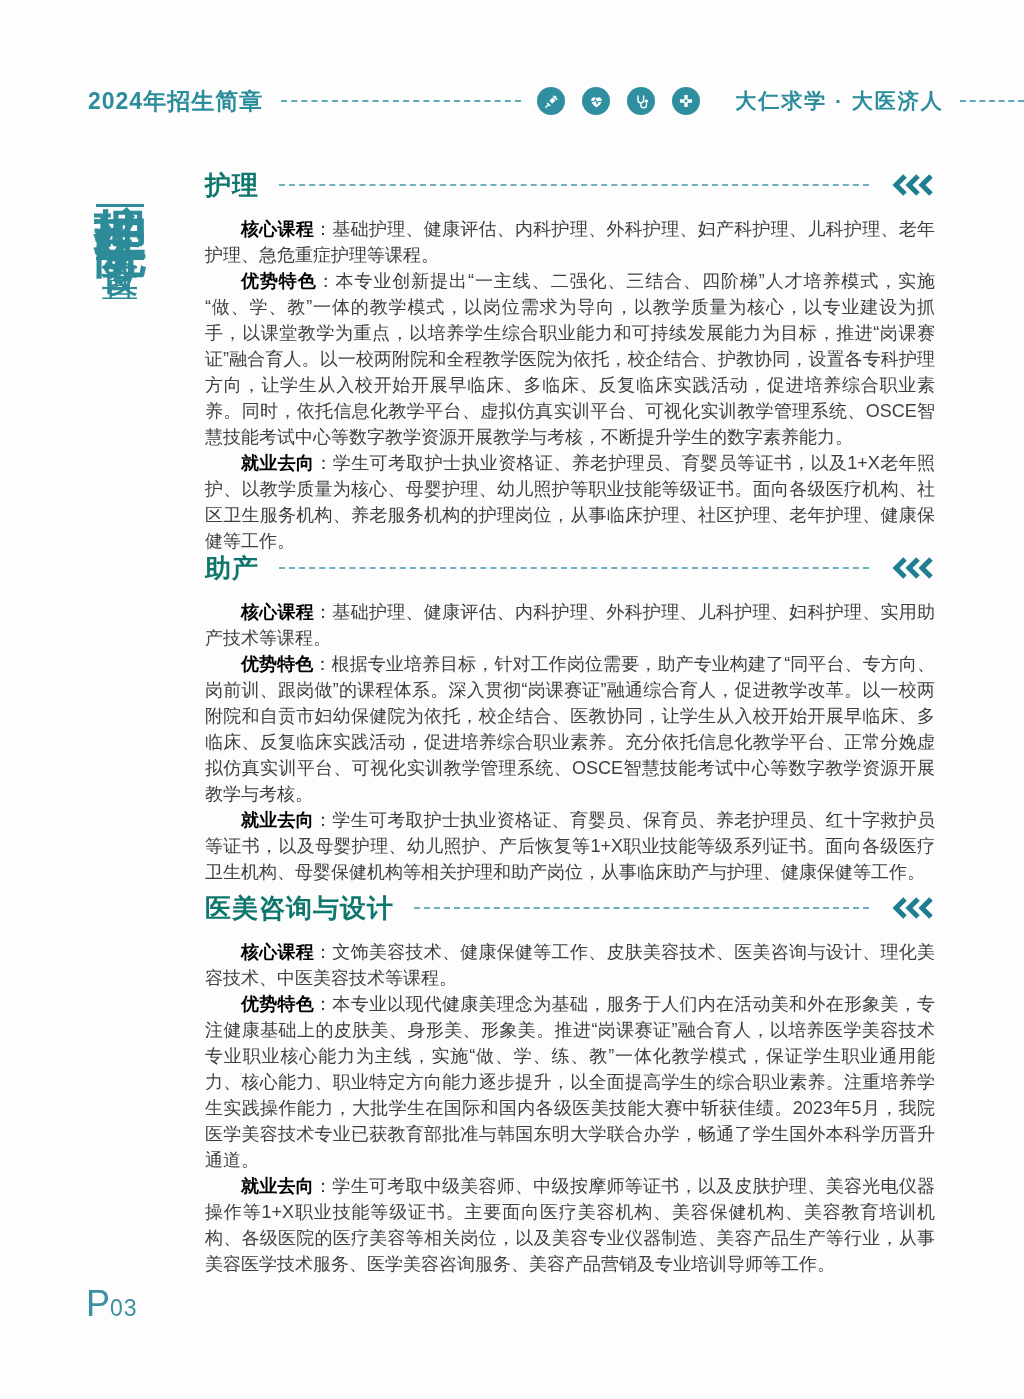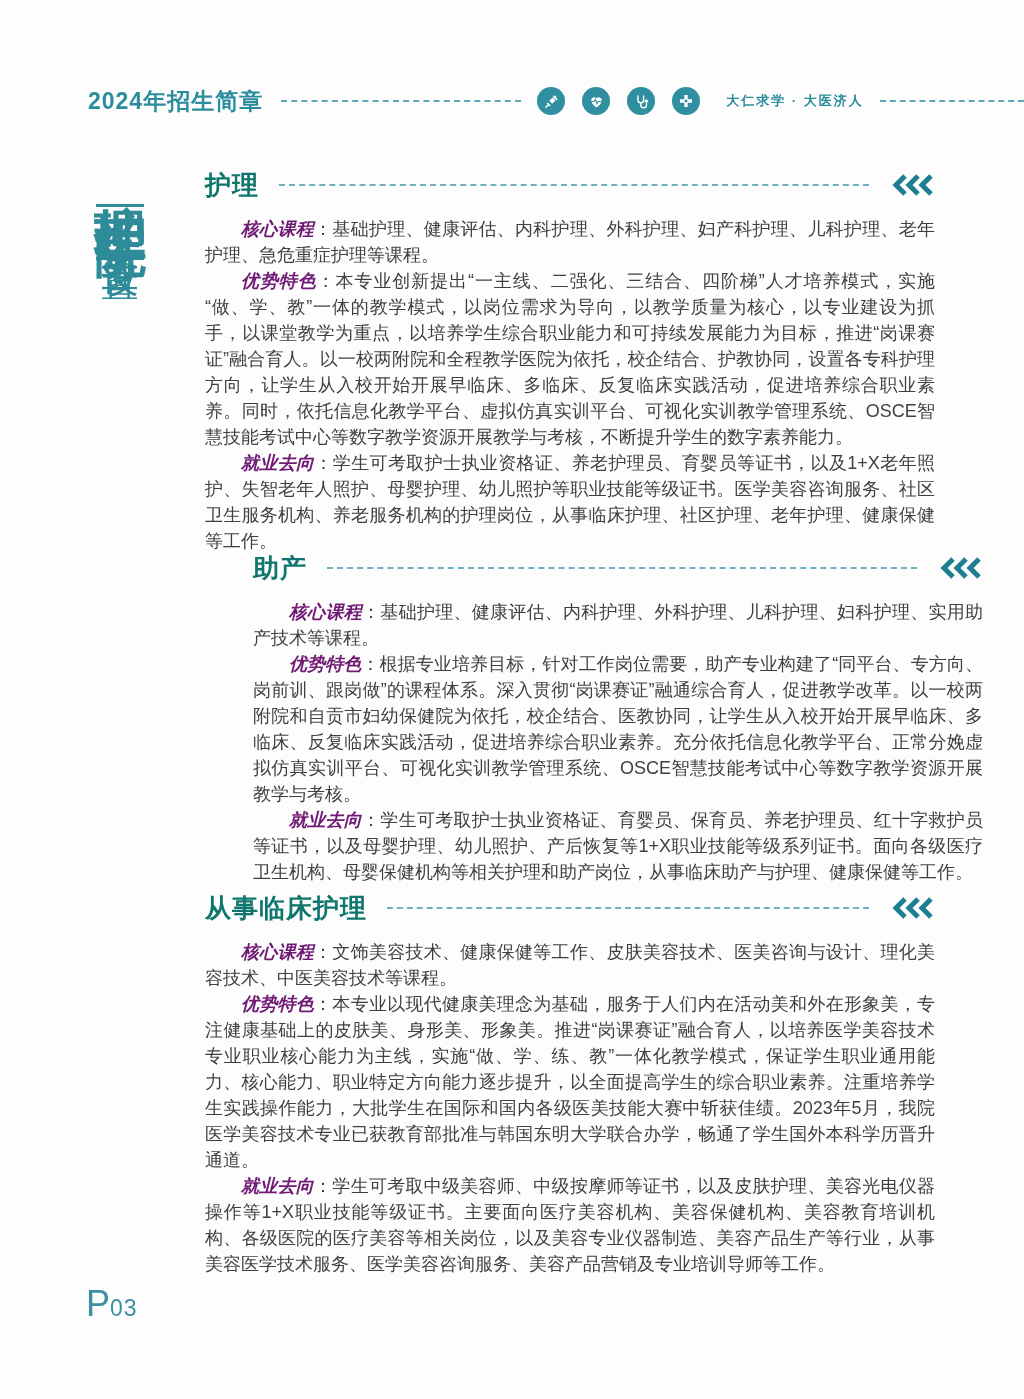--- a/index.html
+++ b/index.html
@@ -17,55 +17,55 @@
   }
   .dash{height:0;border-top:2px dashed #5fa9b6;}
   .dash-1{width:240px;margin:0 16px 0 18px;}
   .dash-2{flex:1;margin-left:16px;}
   .icon-row{display:flex;align-items:center;gap:17px;margin-right:26px;}
   .circle-icon{
     width:28px;height:28px;border-radius:50%;background:#2f8fa0;
     display:flex;align-items:center;justify-content:center;flex:0 0 auto;
   }
   .header-motto{
-    font-size:13px;font-weight:600;color:#2b8d9c;letter-spacing:2px;white-space:nowrap;
+    font-size:21px;font-weight:600;color:#2b8d9c;letter-spacing:2px;white-space:nowrap;margin-left:9px;
   }
   
   .sidebar{
     position:absolute;left:78px;top:162px;width:84px;
     display:flex;flex-direction:column;align-items:center;
   }
   .sidebar-college{
     writing-mode:vertical-rl;text-orientation:upright;
     font-family:"Liberation Serif","DejaVu Serif",serif;
     font-size:52px;font-weight:900;color:#2e8b99;letter-spacing:7px;line-height:1;
   }
   .sidebar-divider{width:48px;height:3px;background:#2e8b99;margin:14px 0;}
   .sidebar-sub{
     writing-mode:vertical-rl;text-orientation:upright;
     font-size:37px;font-weight:500;color:#2e8b99;letter-spacing:5px;line-height:1;
   }
   .sidebar-divider.bottom{margin-top:16px;}
   
   .section{position:absolute;left:205px;width:730px;}
   .section-1{top:166px;}
-  .section-2{top:549px;margin-left:48px;}
+  .section-2{top:549px;}
   .section-3{top:889px;}
   .section-header{display:flex;align-items:center;height:38px;}
   .section-title{
     font-size:26px;font-weight:600;color:#0f766e;letter-spacing:1px;white-space:nowrap;
   }
   .section-dash{flex:1;height:0;border-top:2px dashed #6fb0bc;margin:0 22px 0 20px;}
   .chevrons{flex:0 0 auto;display:flex;align-items:center;}
   .section-body{margin-top:12px;}
   .para{
     margin:0;font-size:18px;line-height:26px;color:#3f3f3f;
     text-align:justify;text-indent:2em;
   }
-  .para .label{font-weight:700;color:#701a75;font-style:italic;}
+  .para .label{font-weight:700;color:#000000;}
   
   .page-number{
     position:absolute;left:86px;top:1283px;color:#3a8fa1;
     display:flex;align-items:baseline;
   }
   .page-number .p{font-size:36px;font-weight:500;}
   .page-number .num{font-size:23px;font-weight:500;letter-spacing:1px;}
 </style>
 </head>
 <body>
@@ -124,21 +124,21 @@
         <svg width="44" height="22" viewBox="0 0 44 22" fill="none" stroke="#1e7f90" stroke-width="5" stroke-linecap="butt">
           <path d="M14 2L5 11l9 9"></path>
             <path d="M27 2l-9 9 9 9"></path>
             <path d="M40 2l-9 9 9 9"></path>
         </svg>
       </span>
     </div>
     <div class="section-body">
       <p class="para"><span class="label">核心课程</span><span>：基础护理、健康评估、内科护理、外科护理、妇产科护理、儿科护理、老年护理、急危重症护理等课程。</span></p>
       <p class="para"><span class="label">优势特色</span><span>：本专业创新提出“一主线、二强化、三结合、四阶梯”人才培养模式，实施“做、学、教”一体的教学模式，以岗位需求为导向，以教学质量为核心，以专业建设为抓手，以课堂教学为重点，以培养学生综合职业能力和可持续发展能力为目标，推进“岗课赛证”融合育人。以一校两附院和全程教学医院为依托，校企结合、护教协同，设置各专科护理方向，让学生从入校开始开展早临床、多临床、反复临床实践活动，促进培养综合职业素养。同时，依托信息化教学平台、虚拟仿真实训平台、可视化实训教学管理系统、OSCE智慧技能考试中心等数字教学资源开展教学与考核，不断提升学生的数字素养能力。</span></p>
-      <p class="para"><span class="label">就业去向</span><span>：学生可考取护士执业资格证、养老护理员、育婴员等证书，以及1+X老年照护、失智老年人照护、母婴护理、幼儿照护等职业技能等级证书。医学美容咨询服务、社区卫生服务机构、养老服务机构的护理岗位，从事临床护理、社区护理、老年护理、健康保健等工作。</span></p>
+      <p class="para"><span class="label">就业去向</span><span>：学生可考取护士执业资格证、养老护理员、育婴员等证书，以及1+X老年照护、以教学质量为核心、母婴护理、幼儿照护等职业技能等级证书。面向各级医疗机构、社区卫生服务机构、养老服务机构的护理岗位，从事临床护理、社区护理、老年护理、健康保健等工作。</span></p>
     </div>
   </div>
 
   <div class="section section-2">
     <div class="section-header">
       <span class="section-title">助产</span>
       <span class="section-dash"></span>
       <span class="chevrons">
         <svg width="44" height="22" viewBox="0 0 44 22" fill="none" stroke="#1e7f90" stroke-width="5" stroke-linecap="butt">
           <path d="M14 2L5 11l9 9"></path>
@@ -149,21 +149,21 @@
     </div>
     <div class="section-body">
       <p class="para"><span class="label">核心课程</span><span>：基础护理、健康评估、内科护理、外科护理、儿科护理、妇科护理、实用助产技术等课程。</span></p>
       <p class="para"><span class="label">优势特色</span><span>：根据专业培养目标，针对工作岗位需要，助产专业构建了“同平台、专方向、岗前训、跟岗做”的课程体系。深入贯彻“岗课赛证”融通综合育人，促进教学改革。以一校两附院和自贡市妇幼保健院为依托，校企结合、医教协同，让学生从入校开始开展早临床、多临床、反复临床实践活动，促进培养综合职业素养。充分依托信息化教学平台、正常分娩虚拟仿真实训平台、可视化实训教学管理系统、OSCE智慧技能考试中心等数字教学资源开展教学与考核。</span></p>
       <p class="para"><span class="label">就业去向</span><span>：学生可考取护士执业资格证、育婴员、保育员、养老护理员、红十字救护员等证书，以及母婴护理、幼儿照护、产后恢复等1+X职业技能等级系列证书。面向各级医疗卫生机构、母婴保健机构等相关护理和助产岗位，从事临床助产与护理、健康保健等工作。</span></p>
     </div>
   </div>
 
   <div class="section section-3">
     <div class="section-header">
-      <span class="section-title">从事临床护理</span>
+      <span class="section-title">医美咨询与设计</span>
       <span class="section-dash"></span>
       <span class="chevrons">
         <svg width="44" height="22" viewBox="0 0 44 22" fill="none" stroke="#1e7f90" stroke-width="5" stroke-linecap="butt">
           <path d="M14 2L5 11l9 9"></path>
             <path d="M27 2l-9 9 9 9"></path>
             <path d="M40 2l-9 9 9 9"></path>
         </svg>
       </span>
     </div>
     <div class="section-body">

